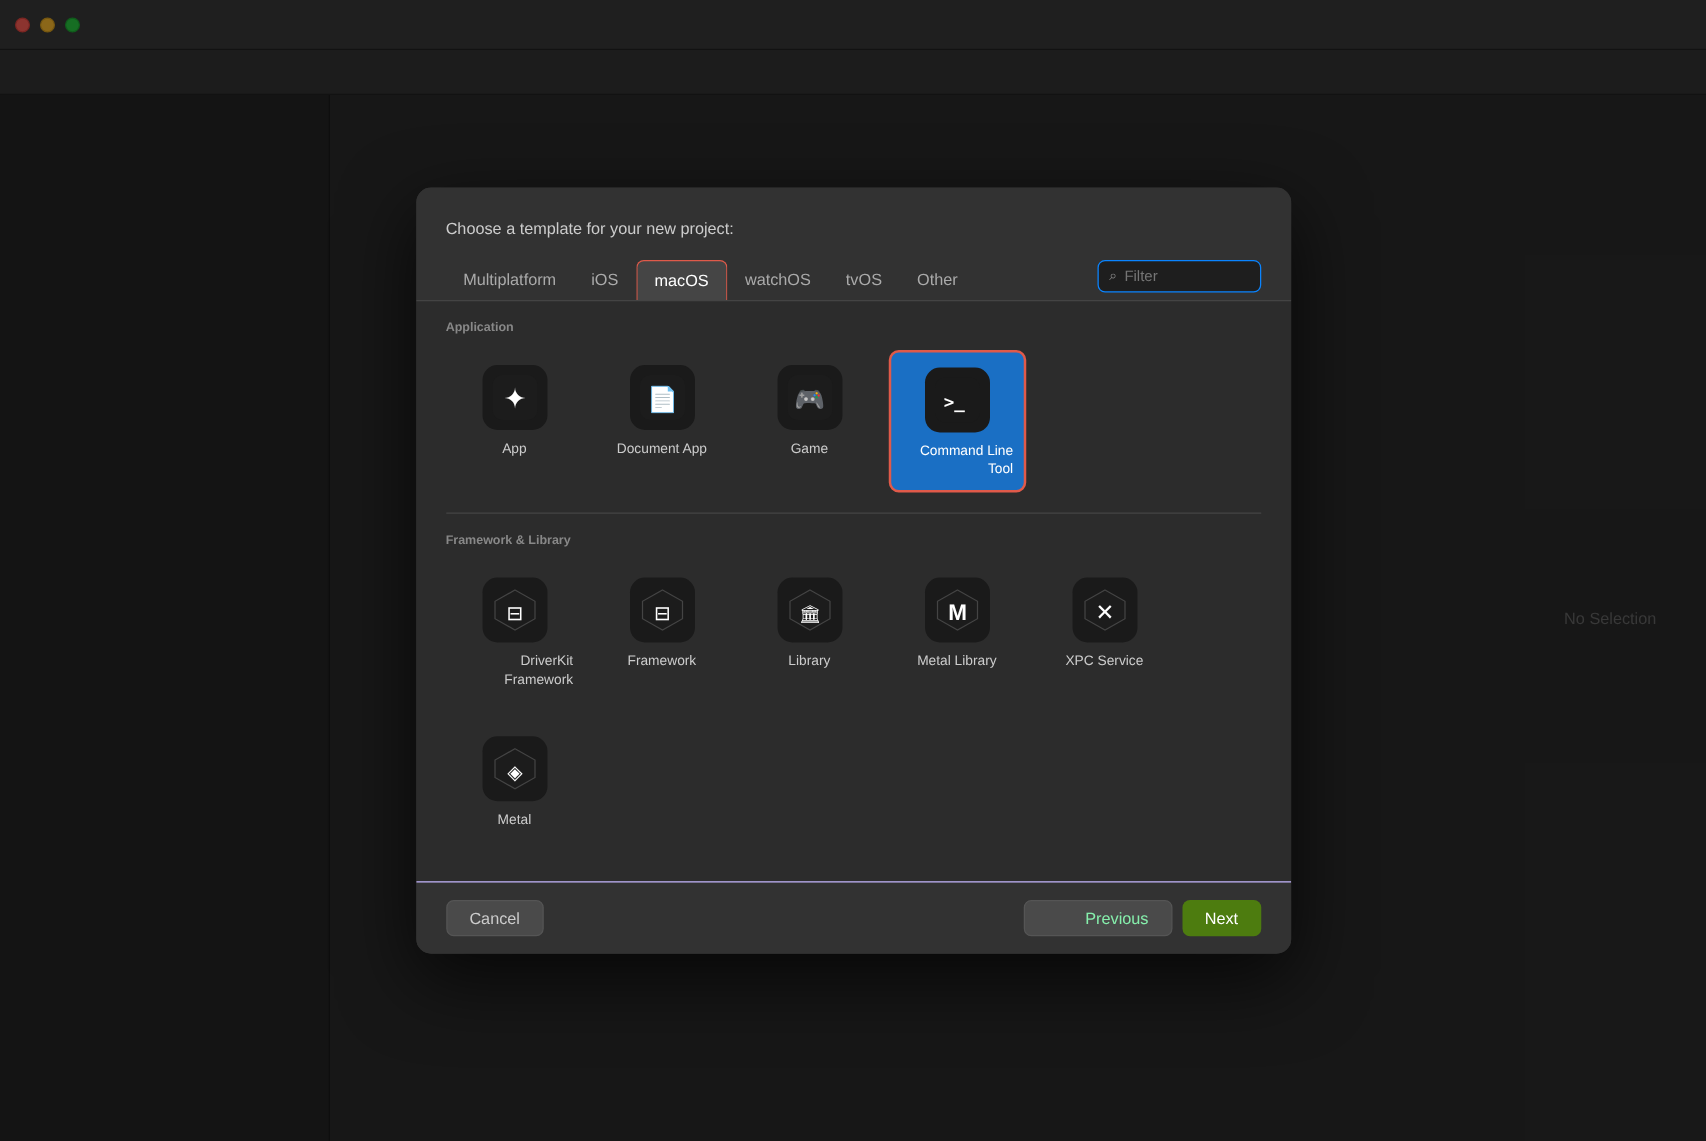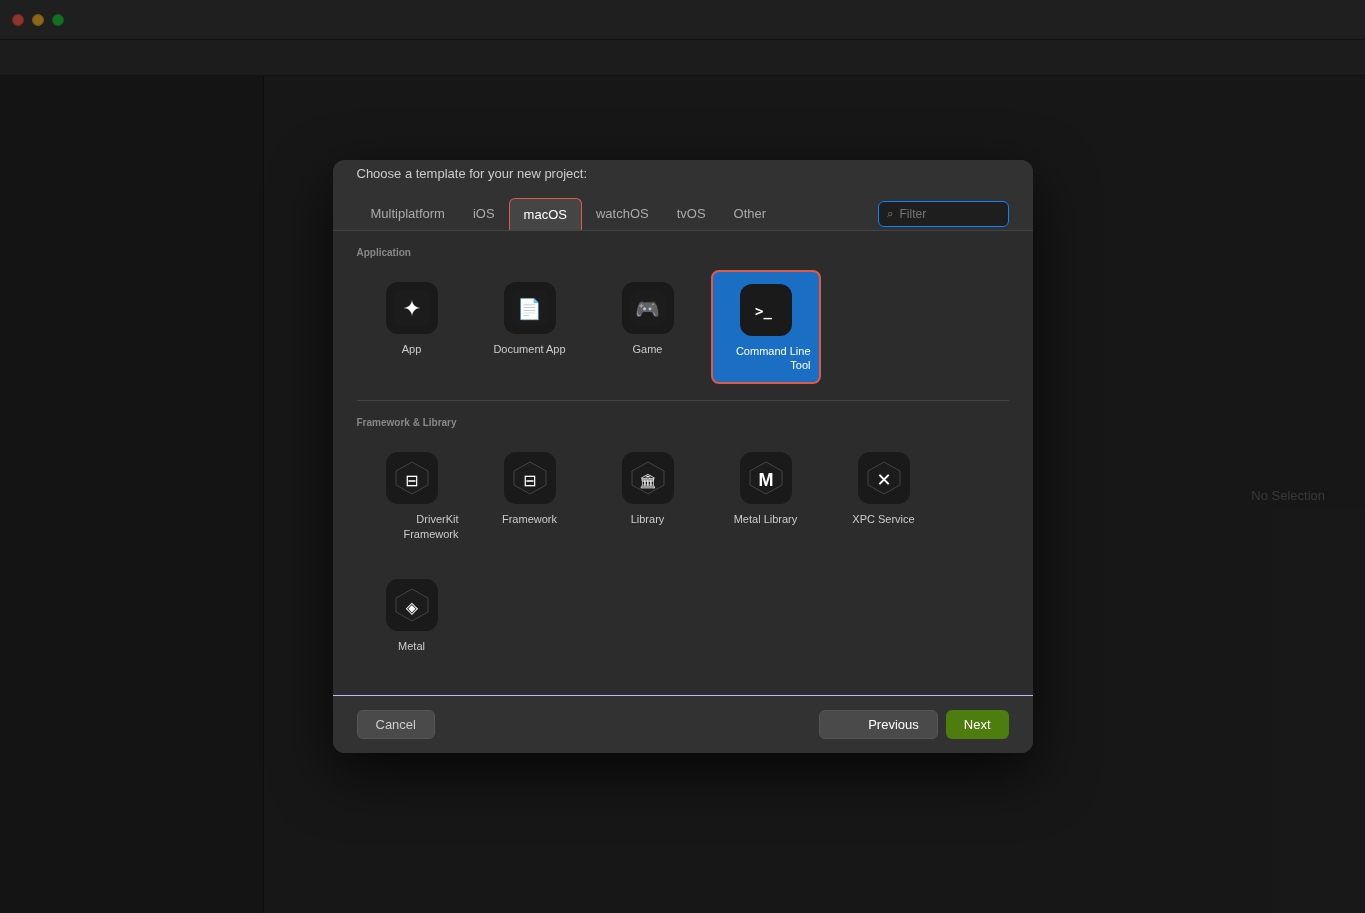--- a/index.html
+++ b/index.html
@@ -101,34 +101,34 @@
       width: 700px;
       background: #323232;
       border-radius: 12px;
       box-shadow: 0 20px 60px rgba(0,0,0,0.7);
       overflow: hidden;
       display: flex;
       flex-direction: column;
     }
 
     .modal-header {
-      padding: 4px 24px 16px;
+      padding: 24px 24px 16px;
       background: #323232;
     }
 
     .modal-title {
       font-size: 13px;
       color: #ccc;
       font-weight: 400;
     }
 
     
     .tab-bar {
       display: flex;
-      align-items: center;
+      align-items: flex-start;
       padding: 0 24px;
       background: #323232;
       border-bottom: 1px solid #444;
       gap: 0;
       position: relative;
     }
 
     .tab-item {
       padding: 8px 14px;
       font-size: 13px;
@@ -263,21 +263,21 @@
     }
 
     .btn-cancel {
       background: #4a4a4a;
       color: #ccc;
       border: 1px solid #555;
     }
 
     .btn-secondary {
       background: #4a4a4a;
-      color: #ffffff;
+      color: #86efac;
       border: 1px solid #555;
       padding-left: 48px;
     }
 
     .btn-primary {
       background: #4d7c0f;
       color: #fff;
     }
 
     .footer-right {

